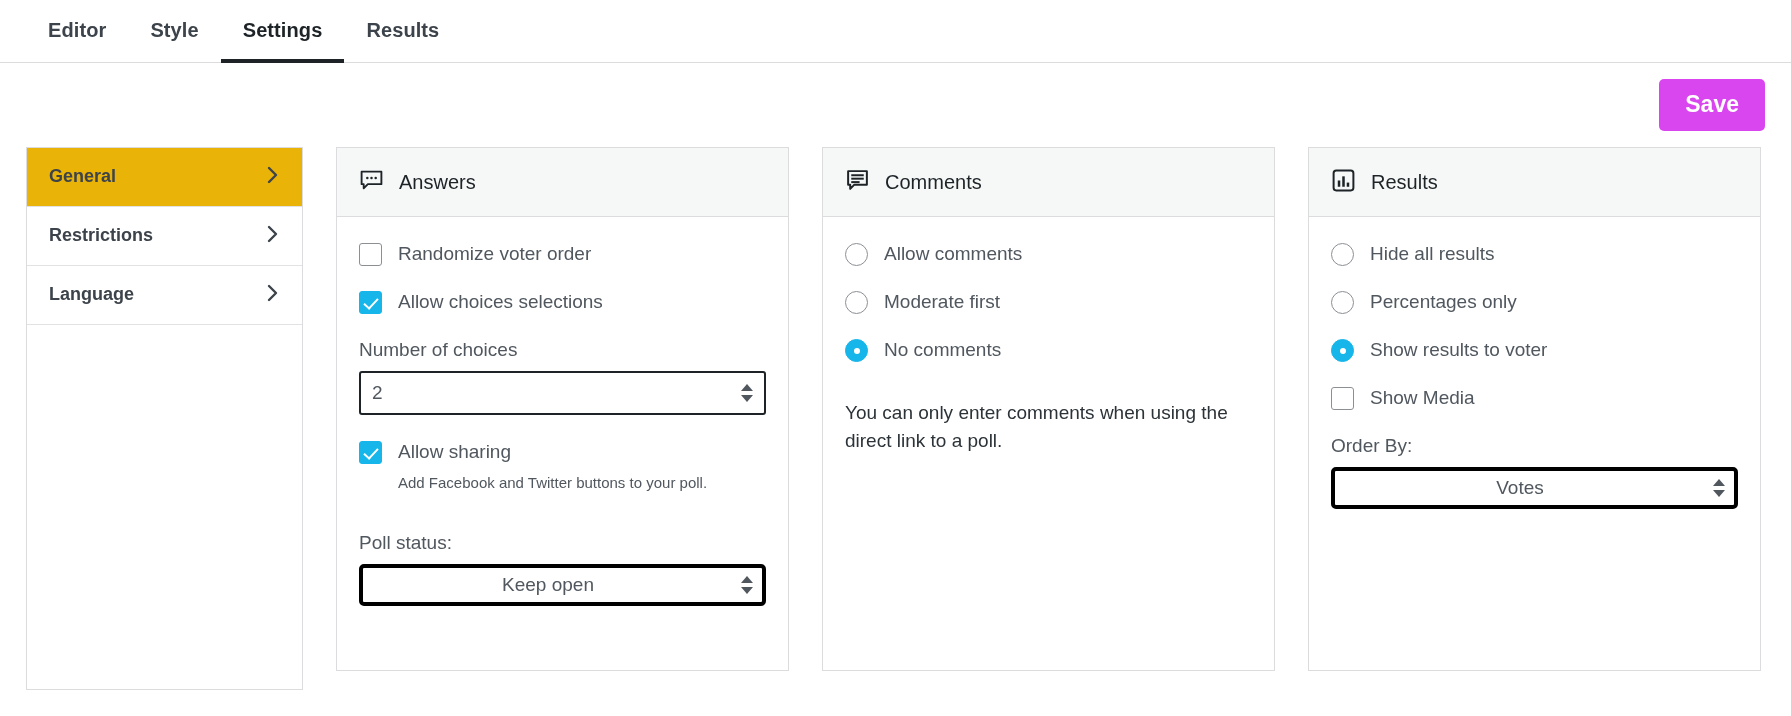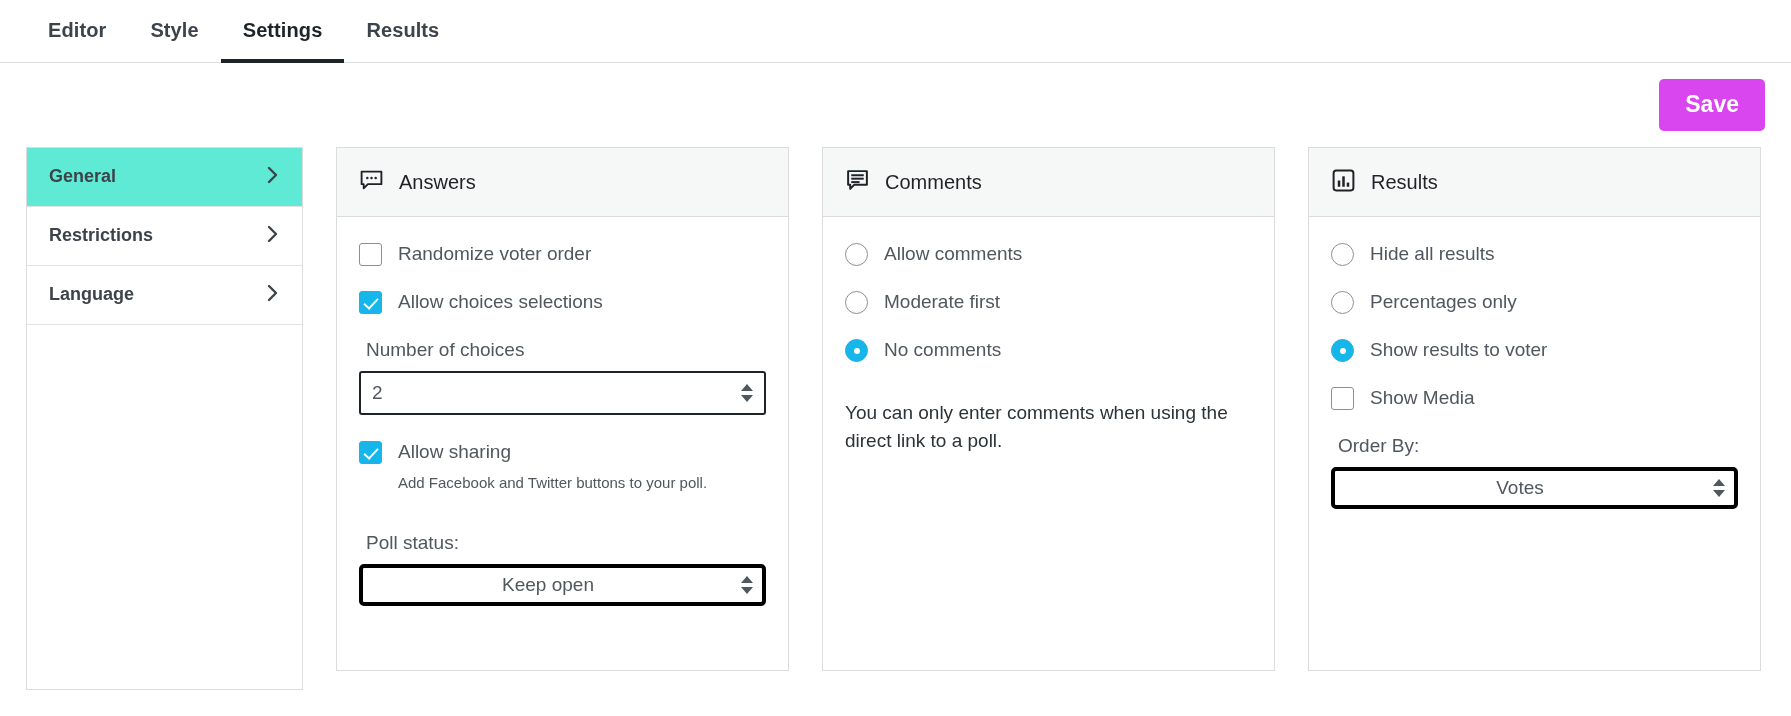--- a/index.html
+++ b/index.html
@@ -82,21 +82,21 @@
   }
   .side-item {
     display: flex;
     align-items: center;
     justify-content: space-between;
     padding: 17px 22px;
     border-bottom: 1px solid #e2e2e4;
     cursor: pointer;
     background: #ffffff;
   }
-  .side-item.selected { background: #5eead4; }
+  .side-item.selected { background: #eab308; }
   .side-label {
     font-size: 18px;
     font-weight: bold;
     color: #3c434a;
     line-height: 1.2;
   }
   .chev { flex: 0 0 auto; display: block; }
 
   
   .panel {
@@ -186,21 +186,20 @@
     border-radius: 50%;
     background: #ffffff;
   }
 
   
   .field-label {
     font-size: 19px;
     color: #50575e;
     margin-bottom: 9px;
     line-height: 1.2;
-    margin-left: 7px;
   }
 
   .helper {
     font-size: 15px;
     color: #50575e;
     margin: -16px 0 40px 39px;
     line-height: 1.3;
   }
 
   .blurb {

